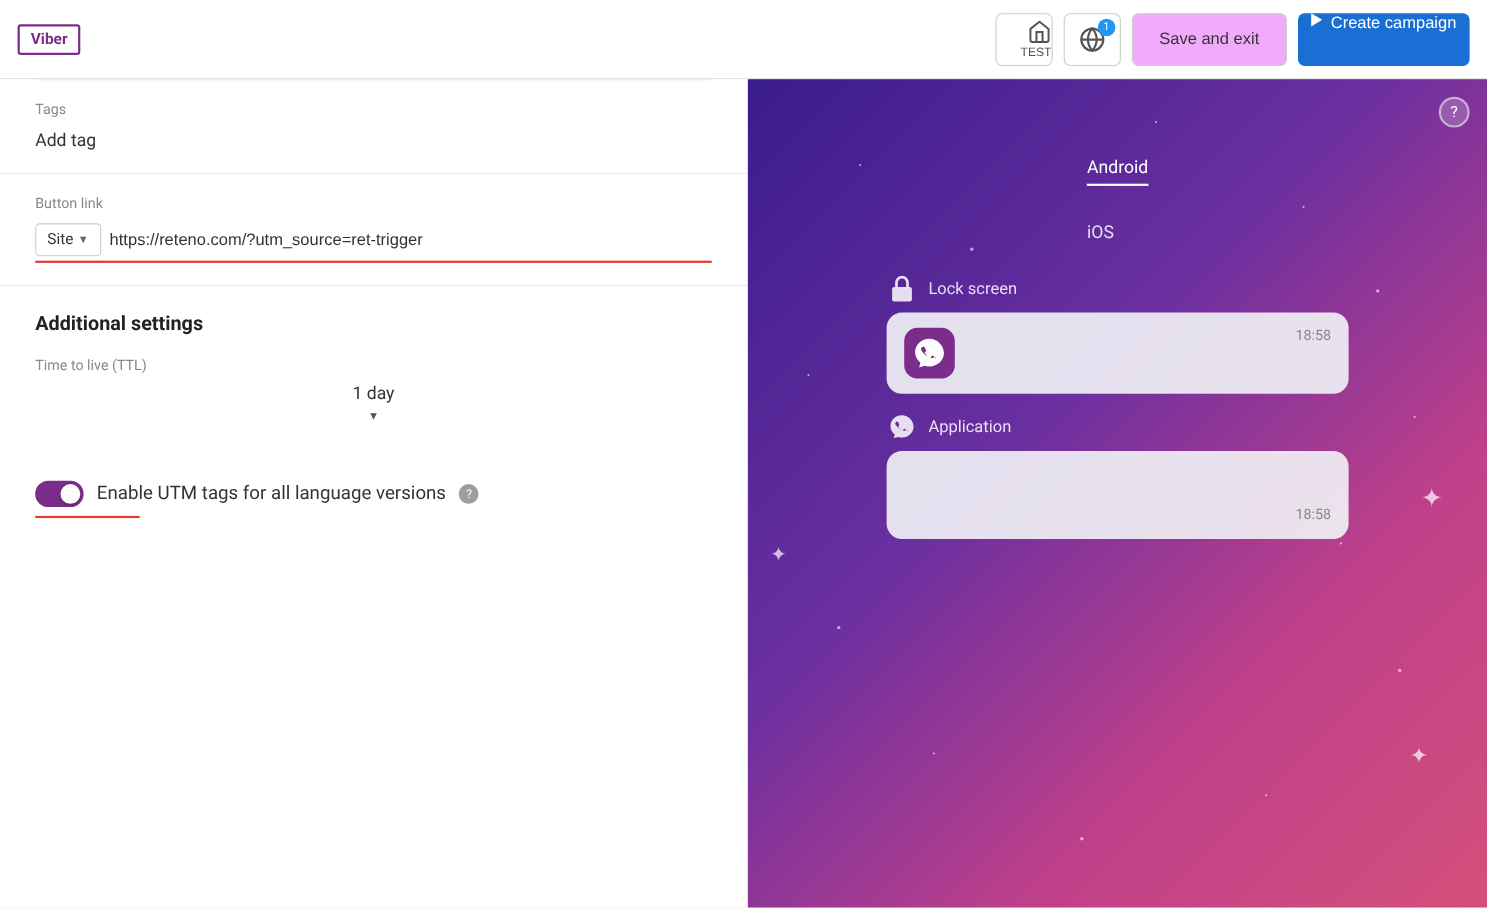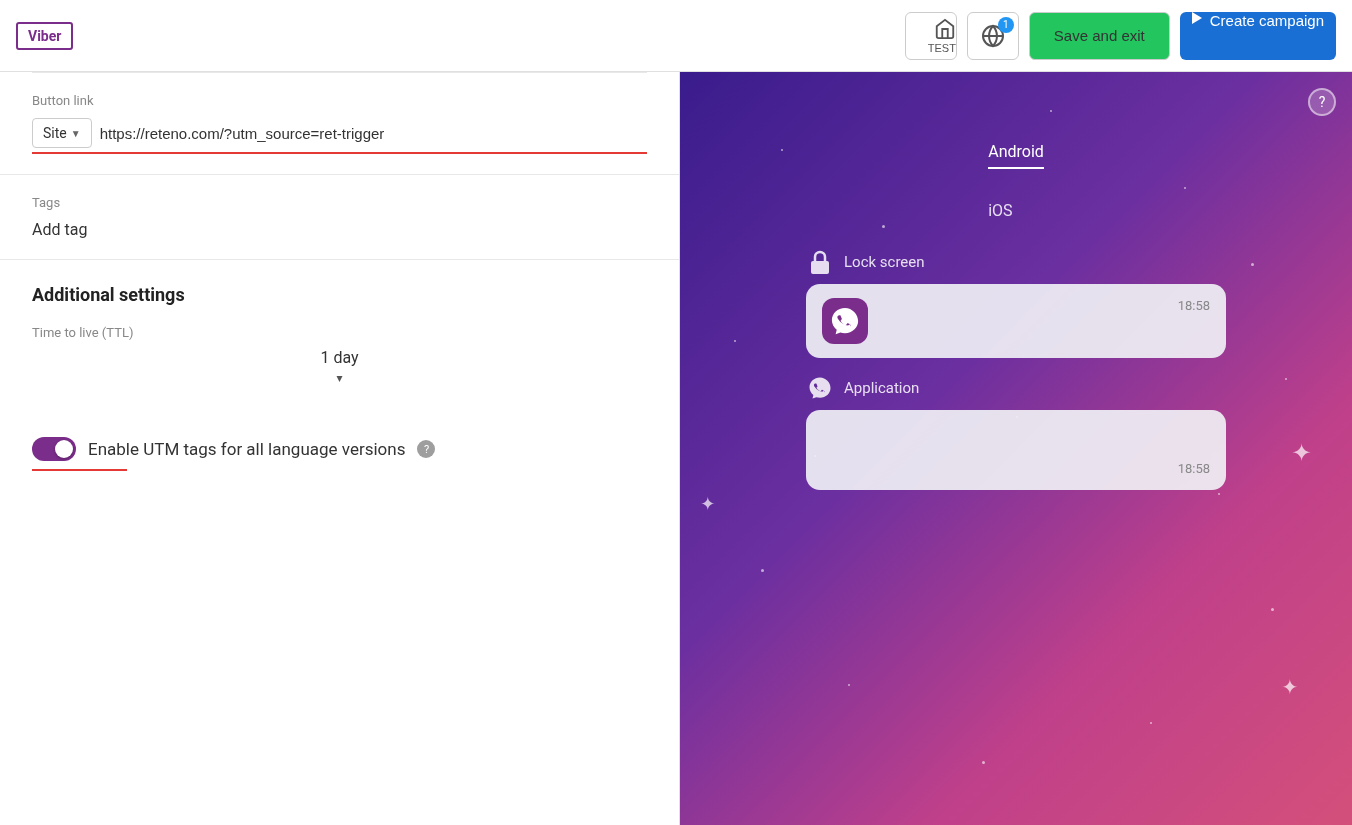--- a/index.html
+++ b/index.html
@@ -69,21 +69,21 @@
       font-size: 10px;
       display: flex;
       align-items: center;
       justify-content: center;
     }
     .save-exit-btn {
       padding: 0 24px;
       height: 48px;
       border: 1px solid #ccc;
       border-radius: 6px;
-      background: #22c55e;
+      background: #f0abfc;
       font-size: 15px;
       cursor: pointer;
       color: #333;
     }
     .create-campaign-btn {
       padding: 0 12px;
       height: 48px;
       border: none;
       border-radius: 6px;
       background: #1a6fd4;
@@ -443,33 +443,33 @@
   </div>
 </div>
 
 <div class="main-layout">
 
   <div class="left-panel">
 
     <div class="divider"></div>
 
     <div class="section">
+      <div class="field-label">Tags</div>
+      <div class="add-tag">Add tag</div>
+    </div>
+
+    <div class="section">
       <div class="field-label">Button link</div>
       <div class="button-link-row">
         <div class="site-dropdown">
           <span>Site</span>
           <span class="chevron">▼</span>
         </div>
         <input class="url-input" type="text" value="https://reteno.com/?utm_source=ret-trigger" style="">
       </div>
-    </div>
-
-    <div class="section">
-      <div class="field-label">Tags</div>
-      <div class="add-tag">Add tag</div>
     </div>
 
     <div class="additional-settings-section">
       <div class="section-title">Additional settings</div>
 
 
       <div class="sub-field">
         <div class="sub-field-label">Time to live (TTL)</div>
         <div class="ttl-row">
           <span>1 day</span>

